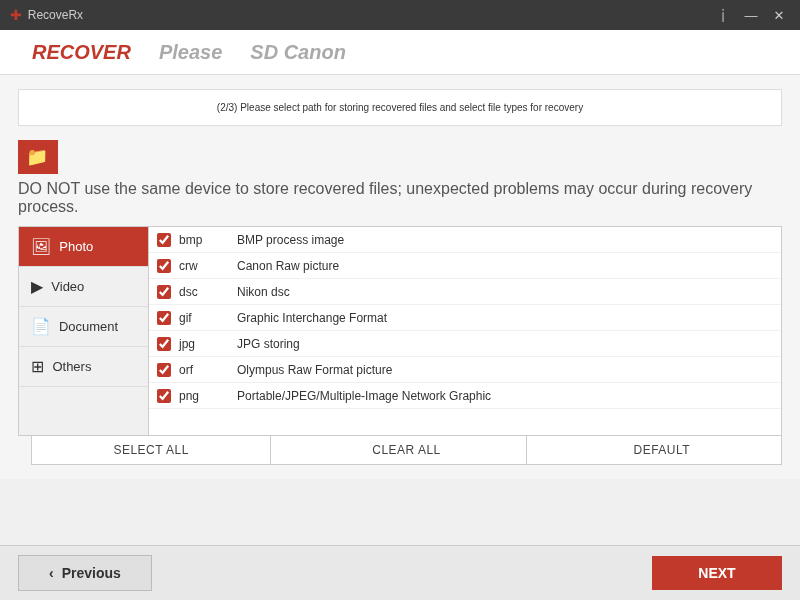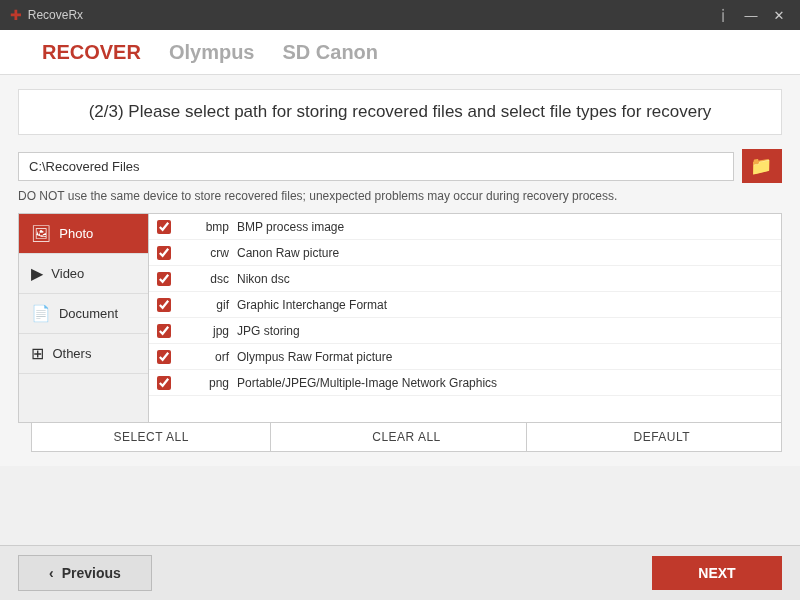--- a/index.html
+++ b/index.html
@@ -32,22 +32,23 @@
       color: #ccc; cursor: pointer;
       font-size: 13px; display: flex; align-items: center; justify-content: center;
     }
 
     
     .nav-tabs {
       background: white;
       height: 45px;
       display: flex;
       align-items: flex-end;
-      padding: 0 28px;
+      padding: 0 18px;
       border-bottom: 1px solid #ddd;
+      font-style: italic;
     }
     .nav-tab {
       font-size: 20px;
       font-weight: bold;
       padding: 0 14px;
       cursor: pointer;
       color: #aaa;
       height: 100%;
       display: flex; align-items: center;
     }
@@ -57,21 +58,21 @@
     .main-content {
       padding: 14px 18px;
       background: #f5f5f5;
     }
 
     
     .step-desc {
       background: white;
       border: 1px solid #ddd;
       padding: 12px 16px;
-      font-size: 17px;
+      font-size: 10px;
       color: #333;
       margin-bottom: 14px;
       text-align: center;
     }
 
     
     .path-row {
       display: flex;
       align-items: center;
       gap: 8px;
@@ -89,21 +90,21 @@
     .folder-btn {
       background: #c0392b;
       border: none;
       width: 40px; height: 34px;
       cursor: pointer;
       display: flex; align-items: center; justify-content: center;
       color: white; font-size: 18px;
     }
 
     .path-warning {
-      font-size: 12px;
+      font-size: 16px;
       color: #555;
       margin-bottom: 10px;
     }
 
     
     .file-type-panel {
       display: flex;
       border: 1px solid #ccc;
       background: white;
       height: 210px;
@@ -153,21 +154,20 @@
     }
     .file-checkbox {
       width: 14px; height: 14px;
       accent-color: #c0392b;
       cursor: pointer;
     }
     .file-ext {
       width: 50px;
       font-size: 12px;
       color: #333;
-      text-align: right;
     }
     .file-desc {
       font-size: 12px;
       color: #333;
     }
 
     
     .watermark {
       position: absolute;
       top: 375px;
@@ -253,32 +253,31 @@
   </div>
   <div class="title-bar-controls">
     <button class="title-btn info-btn">ℹ</button>
     <button class="title-btn">—</button>
     <button class="title-btn close">✕</button>
   </div>
 </div>
 
 <div class="nav-tabs">
   <div class="nav-tab active">RECOVER</div>
-  <div class="nav-tab">Olympus</div>
+  <div class="nav-tab">Please</div>
   <div class="nav-tab">SD Canon</div>
 </div>
 
 <div class="main-content">
 
   <div class="step-desc">
     <span>(2/3) Please select path for storing recovered files and select file types for recovery</span>
   </div>
 
   <div class="path-row">
-    <input type="text" class="path-input" value="C:\Recovered Files" style="">
     <button class="folder-btn">
       <span>📁</span>
     </button>
   </div>
 
   <div class="path-warning">
     <span>DO NOT use the same device to store recovered files; unexpected problems may occur during recovery process.</span>
   </div>
 
   <div style="position:relative;">
@@ -332,21 +331,21 @@
     <span class="file-desc">JPG storing</span>
   </div>
             <div class="file-row">
     <input type="checkbox" class="file-checkbox" checked="" style="">
     <span class="file-ext">orf</span>
     <span class="file-desc">Olympus Raw Format picture</span>
   </div>
             <div class="file-row">
     <input type="checkbox" class="file-checkbox" checked="" style="">
     <span class="file-ext">png</span>
-    <span class="file-desc">Portable/JPEG/Multiple-Image Network Graphics</span>
+    <span class="file-desc">Portable/JPEG/Multiple-Image Network Graphic</span>
   </div>
           </div>
       </div>
     </div>
 
     <div class="watermark">SnapFiles</div>
 
     <div class="action-btns">
       <button class="action-btn">SELECT ALL</button>
       <button class="action-btn">CLEAR ALL</button>

